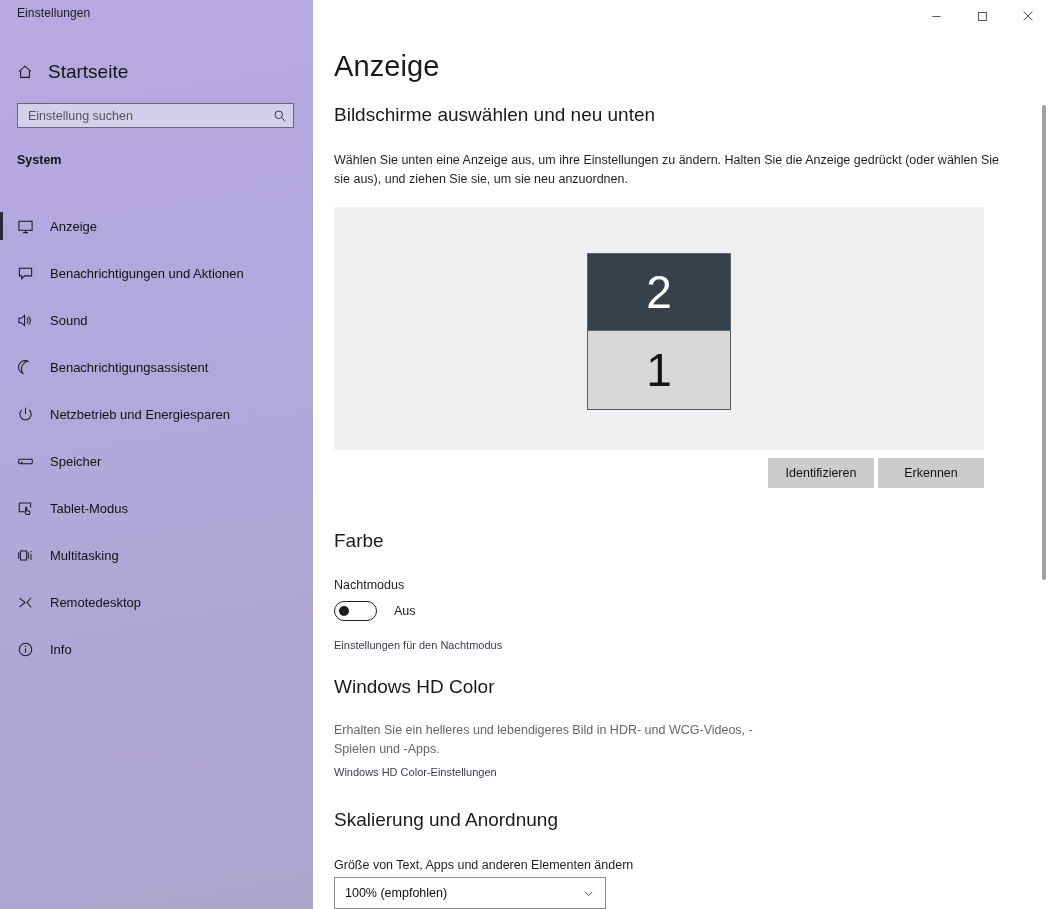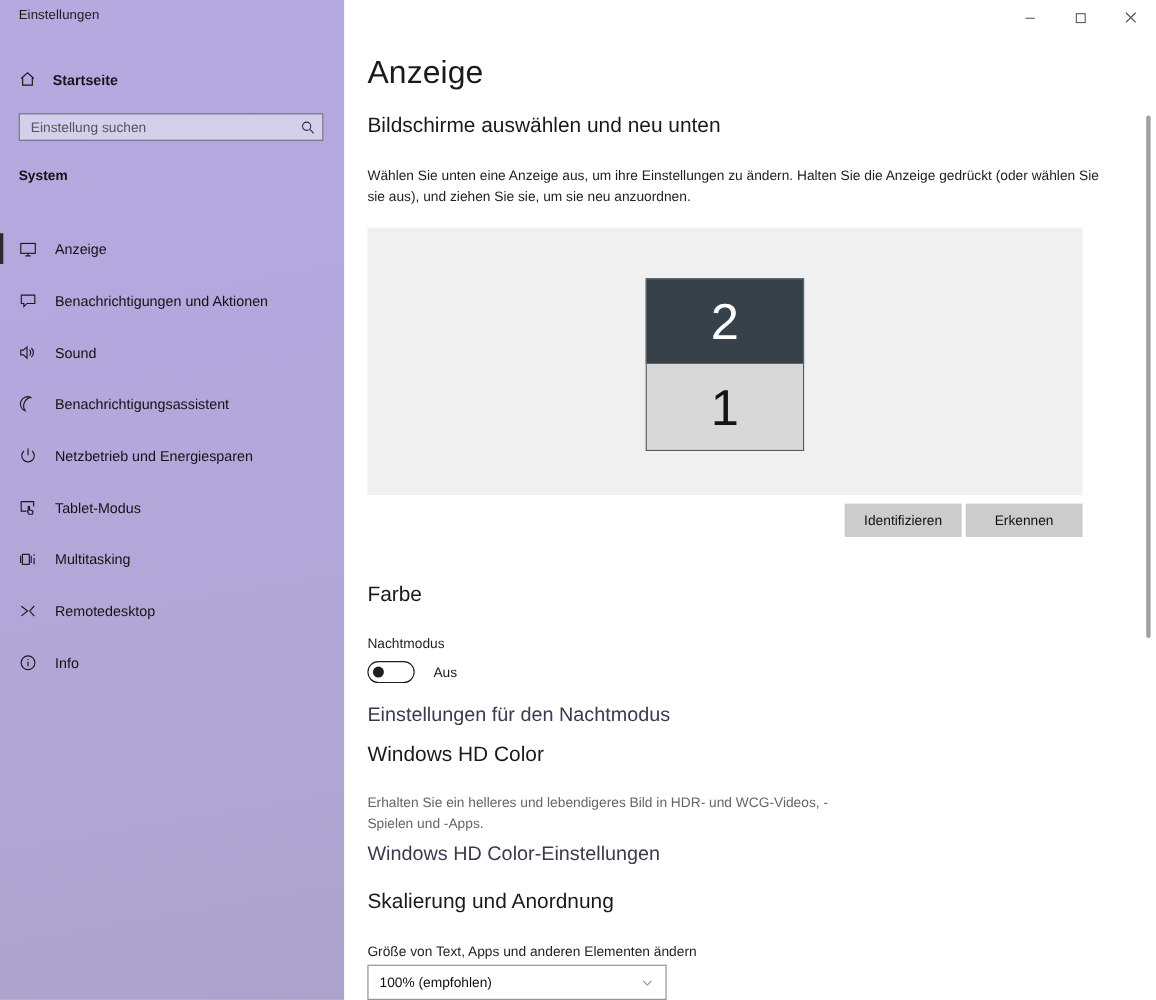--- a/index.html
+++ b/index.html
@@ -38,23 +38,22 @@
     padding-left: 14px;
     cursor: default;
   }
   .home-icon {
     width: 22px; height: 20px;
     display: flex; align-items: center; justify-content: center;
     color: #1b1b1b;
   }
   .home-label {
     margin-left: 12px;
-    font-size: 13px;
+    font-size: 19px;
     color: #151515;
-    font-weight: bold;
   }
   .search-wrap {
     position: absolute;
     left: 17px; top: 103px;
     width: 277px; height: 25px;
     background: #d4cfea;
     border: 1px solid #6b6878;
     display: flex; align-items: center;
   }
   .search-input {
@@ -228,21 +227,21 @@
     background: #1d1d1d;
   }
   .toggle-state {
     margin-left: 17px;
     font-size: 12.5px;
     color: #1b1b1b;
   }
   .link {
     position: absolute;
     left: 21px;
-    font-size: 18px;
+    font-size: 11px;
     color: #3a3a52;
     cursor: default;
     text-decoration: none;
   }
   .link-nacht { top: 639px; }
 
   .h2-hdr { top: 676px; }
   .desc-hdr { top: 721px; width: 420px; color: #666666; }
   .link-hdr { top: 766px; }
 
@@ -361,20 +360,30 @@
 
         <span class="nav-icon">
           <svg width="17" height="17" viewBox="0 0 18 18" fill="none" stroke="currentColor" stroke-width="1.1">
             <path d="M5.1 4.2 A6 6 0 1 0 12.9 4.2"></path>
             <path d="M9 1.8 V8.4"></path>
           </svg>
         </span>
         <span class="nav-label">Netzbetrieb und Energiesparen</span>
       </div>
 
+      <div class="nav-item">
+
+        <span class="nav-icon">
+          <svg width="17" height="17" viewBox="0 0 18 18" fill="none" stroke="currentColor" stroke-width="1.1">
+            <rect x="1.8" y="6.6" width="14.4" height="4.8" rx="1"></rect>
+            <path d="M4 10 H6"></path>
+          </svg>
+        </span>
+        <span class="nav-label">Speicher</span>
+      </div>
 
       <div class="nav-item">
 
         <span class="nav-icon">
           <svg width="17" height="17" viewBox="0 0 18 18" fill="none" stroke="currentColor" stroke-width="1.1">
             <path d="M2.4 3.2 H14.4 V8 M2.4 3.2 V12.4 H7.4"></path>
             <path d="M9.2 8.4 C9.2 7.6 10.4 7.6 10.4 8.4 V11.2 L12.9 11.9 C13.8 12.2 13.9 13 13.6 13.8 L13 15.4 H10 L8.6 13.3 C8 12.4 8.5 11.6 9.2 11.9 Z"></path>
           </svg>
         </span>
         <span class="nav-label">Tablet-Modus</span>

